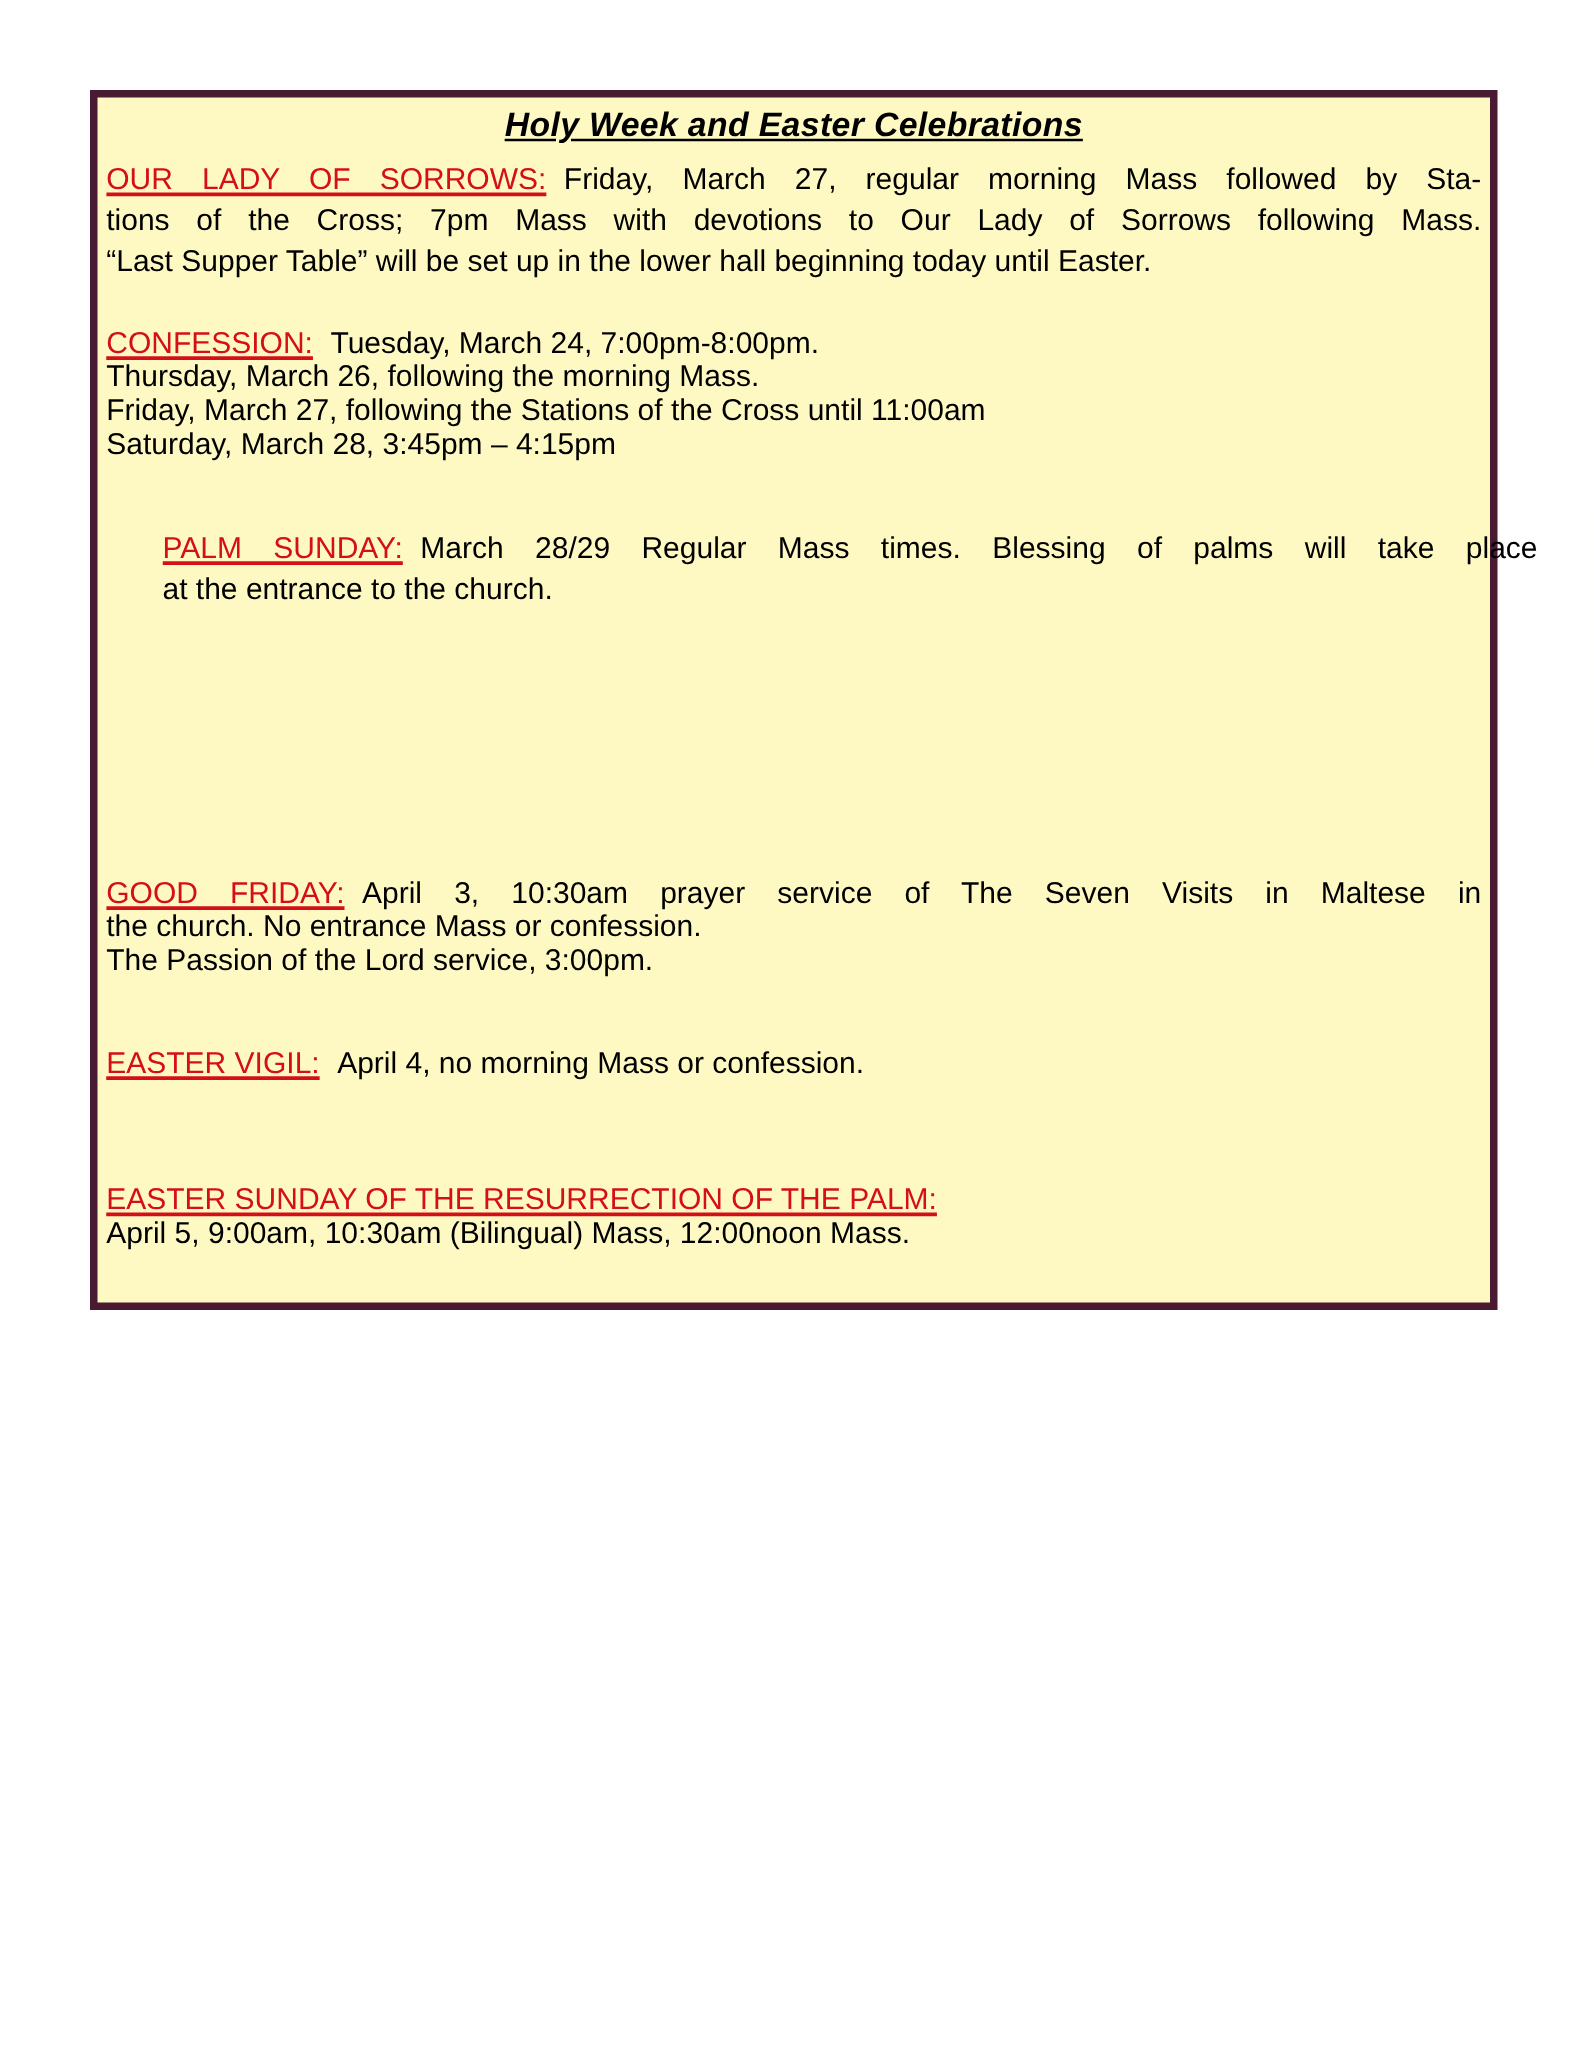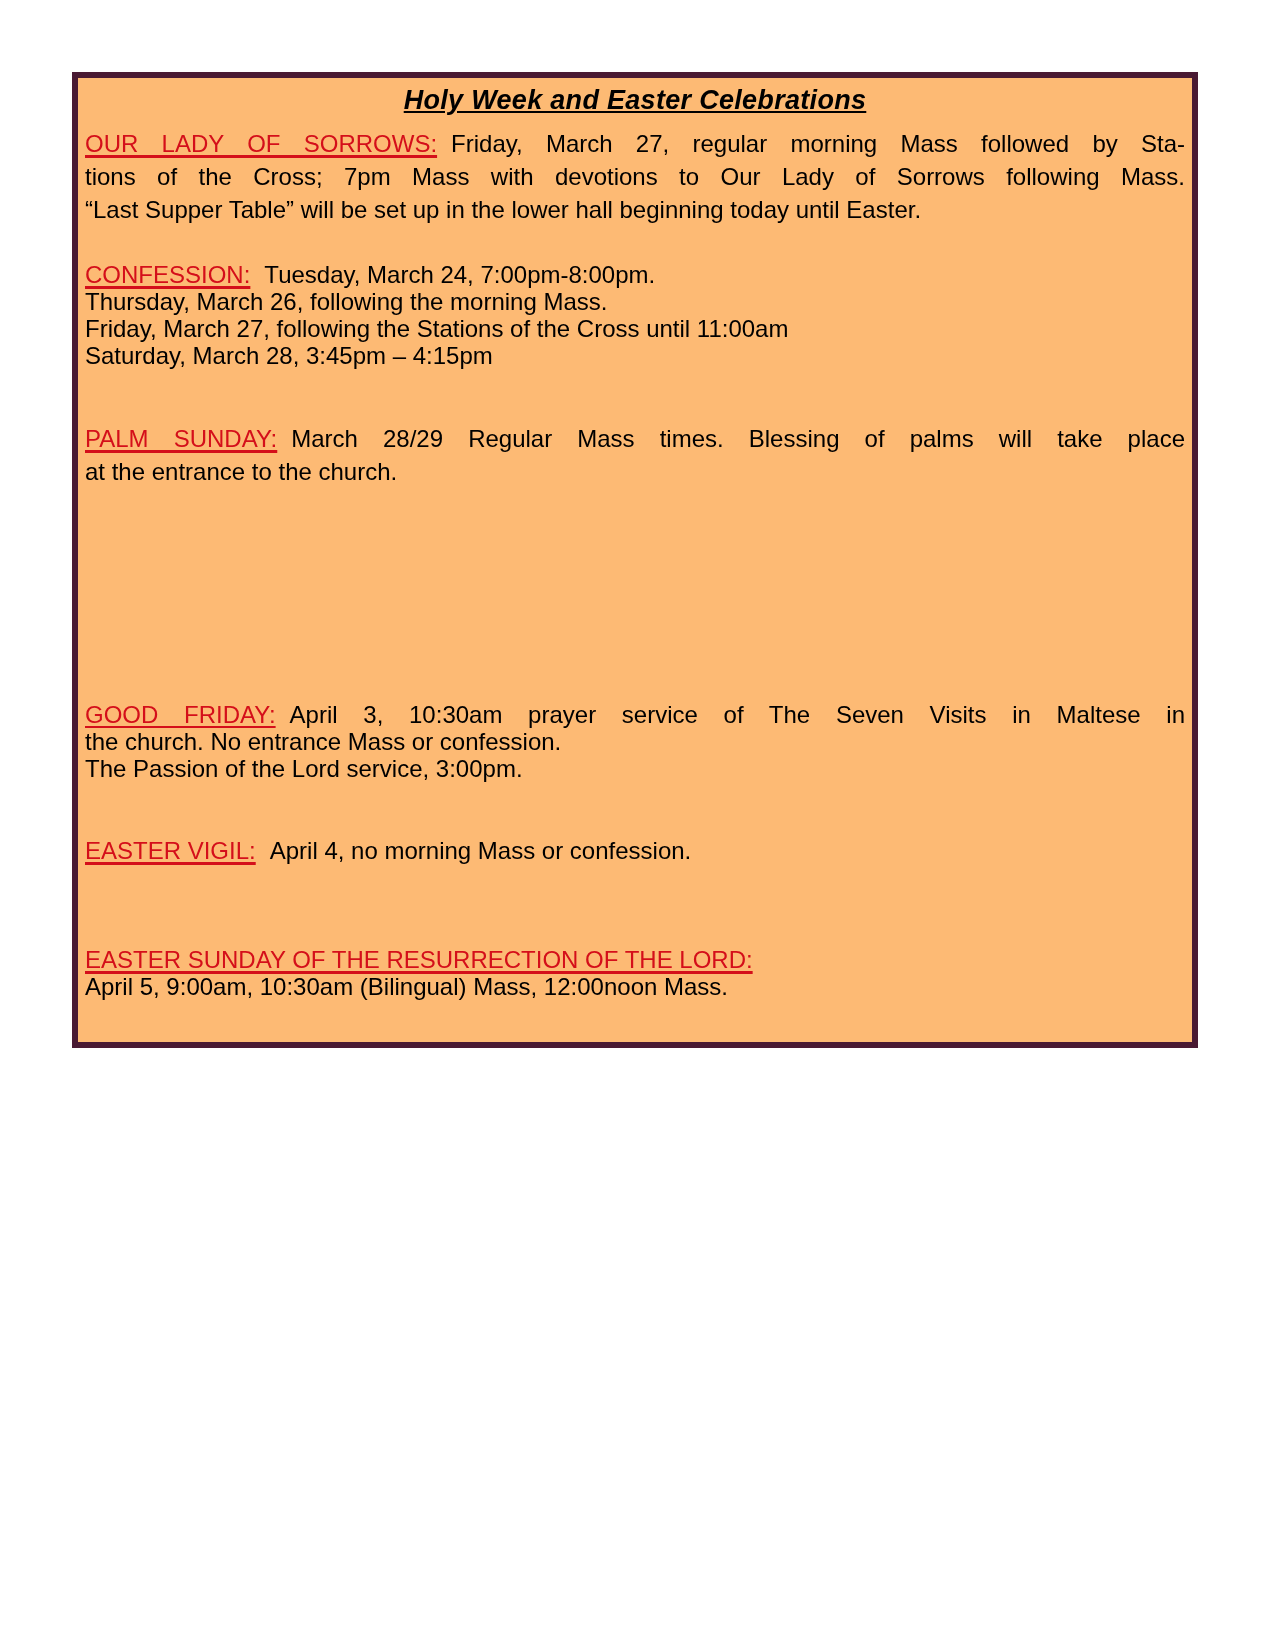--- a/index.html
+++ b/index.html
@@ -1,19 +1,19 @@
 <!DOCTYPE html>
 <html><head>
 <meta charset="utf-8">
 <style>
   html, body { margin: 0; padding: 0; background: #ffffff; }
   body { width: 1275px; height: 1650px; position: relative; overflow: hidden;
          font-family: "Liberation Sans", sans-serif; color: #000; }
   .box { position: absolute; left: 72px; top: 72px; width: 1114px; height: 964px;
-         border: 6px solid #4a1a33; background: #fdba74; }
+         border: 6px solid #4a1a33; background: #fef9c3; }
   .title { position: absolute; left: 0; right: 0; top: 6px; text-align: center;
            font-weight: bold; font-style: italic; text-decoration: underline;
            font-size: 27px; line-height: 32px; letter-spacing: 0.3px; }
   .sec { position: absolute; left: 7px; width: 1100px; font-size: 24px; }
   .line { display: block; white-space: nowrap; height: 27px; line-height: 27px; }
   .line.j { text-align: justify; text-align-last: justify; white-space: normal; overflow: hidden; }
   .loose .line { height: 33px; line-height: 33px; }
   .head { color: #d40f1a; text-decoration: underline; text-decoration-thickness: 3px;
           text-underline-offset: 3px; text-align: center; }
   .gap { display: inline-block; width: 14px; }
@@ -30,33 +30,33 @@
     <span class="line">“Last Supper Table” will be set up in the lower hall beginning today until Easter.</span>
   </div>
 
   <div class="sec" style="top:183px;">
     <span class="line"><span class="head">CONFESSION:</span><span class="gap"></span><span>Tuesday, March 24, 7:00pm-8:00pm.</span></span>
     <span class="line">Thursday, March 26, following the morning Mass.</span>
     <span class="line">Friday, March 27, following the Stations of the Cross until 11:00am</span>
     <span class="line">Saturday, March 28, 3:45pm – 4:15pm</span>
   </div>
 
-  <div class="sec loose" style="top:344px;">
+  <div class="sec loose" style="top:344px;margin-left:45px;">
     <span class="line j"><span class="head">PALM SUNDAY:</span><span class="gap"></span><span>March 28/29 Regular Mass times. Blessing of palms will take place</span></span>
     <span class="line">at the entrance to the church.</span>
   </div>
 
 
   <div class="sec" style="top:623px;">
     <span class="line j"><span class="head">GOOD FRIDAY:</span><span class="gap"></span><span>April 3, 10:30am prayer service of The Seven Visits in Maltese in</span></span>
     <span class="line">the church. No entrance Mass or confession.</span>
     <span class="line">The Passion of the Lord service, 3:00pm.</span>
   </div>
 
   <div class="sec" style="top:759px;">
     <span class="line"><span class="head">EASTER VIGIL:</span><span class="gap"></span><span>April 4, no morning Mass or confession.</span></span>
   </div>
 
   <div class="sec" style="top:868px;">
-    <span class="line"><span class="head">EASTER SUNDAY OF THE RESURRECTION OF THE LORD:</span></span>
+    <span class="line"><span class="head">EASTER SUNDAY OF THE RESURRECTION OF THE PALM:</span></span>
     <span class="line">April 5, 9:00am, 10:30am (Bilingual) Mass, 12:00noon Mass.</span>
   </div>
 </div>
 
 </body></html>

